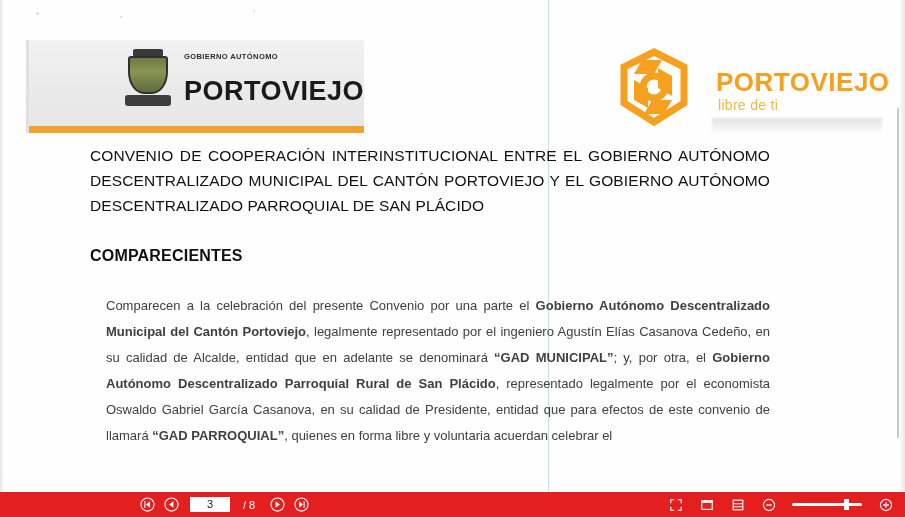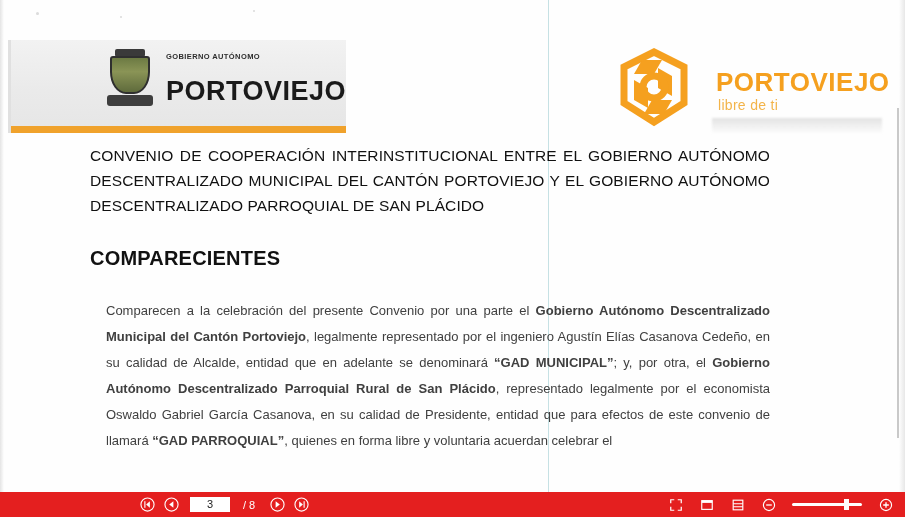--- a/index.html
+++ b/index.html
@@ -52,21 +52,21 @@
   }
   .right-rule {
     position: absolute;
     right: 6px; top: 108px; width: 2px; height: 330px;
     background: #8a8a8a; opacity: .45;
   }
 
   
   .logo-block {
     position: absolute;
-    left: 8px; top: 40px;
+    left: 26px; top: 40px;
     width: 338px; height: 93px;
     background: linear-gradient(180deg,#f2f2f2 0%, #eaeaea 55%, #e6e6e6 100%);
     border-left: 3px solid #e0e0e0;
     padding-left: 12px;
   }
   .logo-block .bar {
     position: absolute; left: 0; bottom: 0;
     width: 100%; height: 7px;
     background: #f0a22c;
   }
@@ -153,21 +153,21 @@
   .title {
     font-size: 15.5px;
     font-weight: normal;
     line-height: 25px;
     color: #111;
     text-align: justify;
     letter-spacing: .1px;
   }
   .heading {
     margin-top: 29px;
-    font-size: 20px;
+    font-size: 16px;
     font-weight: bold;
     color: #111;
     letter-spacing: .2px;
   }
   .para {
     margin-top: 28px;
     font-size: 13px;
     line-height: 26px;
     color: #404040;
     text-align: justify;

